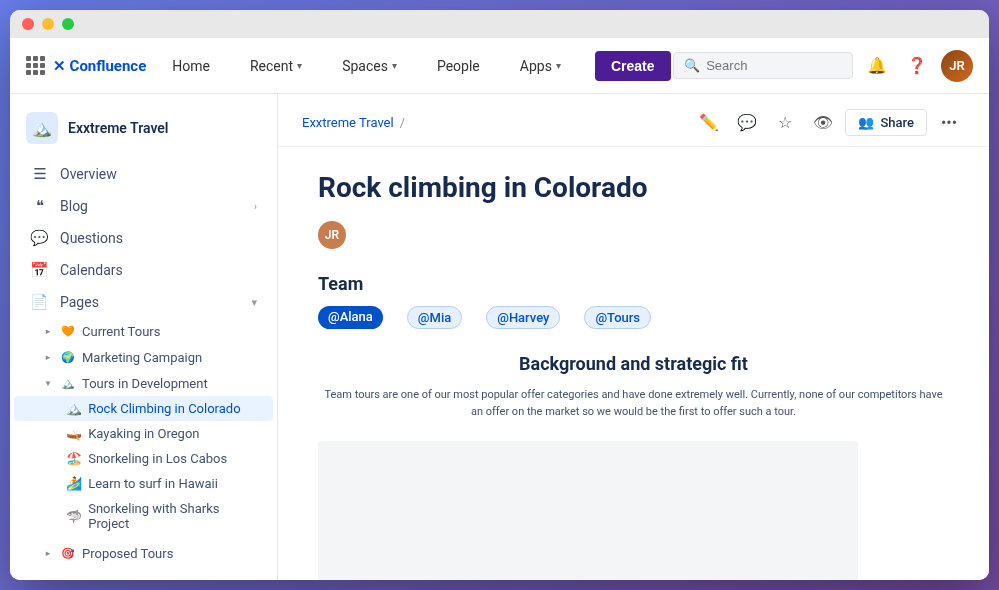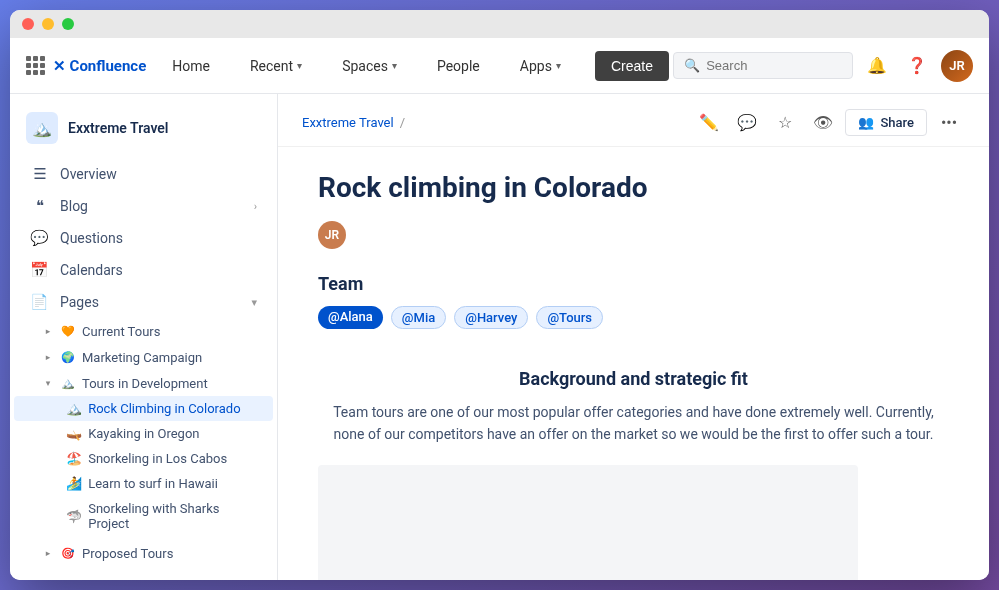--- a/index.html
+++ b/index.html
@@ -96,27 +96,27 @@
       display: flex;
       align-items: center;
       gap: 4px;
       white-space: nowrap;
     }
     .nav-link .chevron {
       font-size: 10px;
       color: #666;
     }
     .create-btn {
-      background: #404040;
+      background: #4c1d95;
       color: #fff;
       border: none;
       padding: 7px 16px;
       border-radius: 4px;
       font-size: 14px;
-      font-weight: 400;
+      font-weight: 700;
       cursor: pointer;
       margin-left: 4px;
     }
     .nav-right {
       display: flex;
       align-items: center;
       gap: 8px;
       margin-left: auto;
     }
     .search-box {
@@ -365,25 +365,25 @@
       color: #6b778c;
       line-height: 1.5;
     }
     .section-heading {
       font-size: 18px;
       font-weight: 700;
       color: #172b4d;
       margin-bottom: 12px;
     }
     .team-section {
-      margin-bottom: 39px;
+      margin-bottom: 24px;
     }
     .team-tags {
       display: flex;
-      gap: 8px;
+      gap: 24px;
       flex-wrap: wrap;
     }
     .tag {
       padding: 3px 10px;
       border-radius: 20px;
       font-size: 13px;
       font-weight: 500;
       cursor: pointer;
     }
     .tag-blue {
@@ -393,21 +393,21 @@
     .tag-outline {
       background: #e6f0ff;
       color: #0052cc;
       border: 1px solid #b3cef5;
     }
     .bg-section {
       margin-bottom: 20px;
       text-align: center;
     }
     .bg-text {
-      font-size: 14px;
+      font-size: 11px;
       color: #42526e;
       line-height: 1.6;
     }
     .image-placeholder {
       width: 540px;
       height: 148px;
       background: #f4f5f7;
       border-radius: 4px;
       margin-top: 16px;
     }

